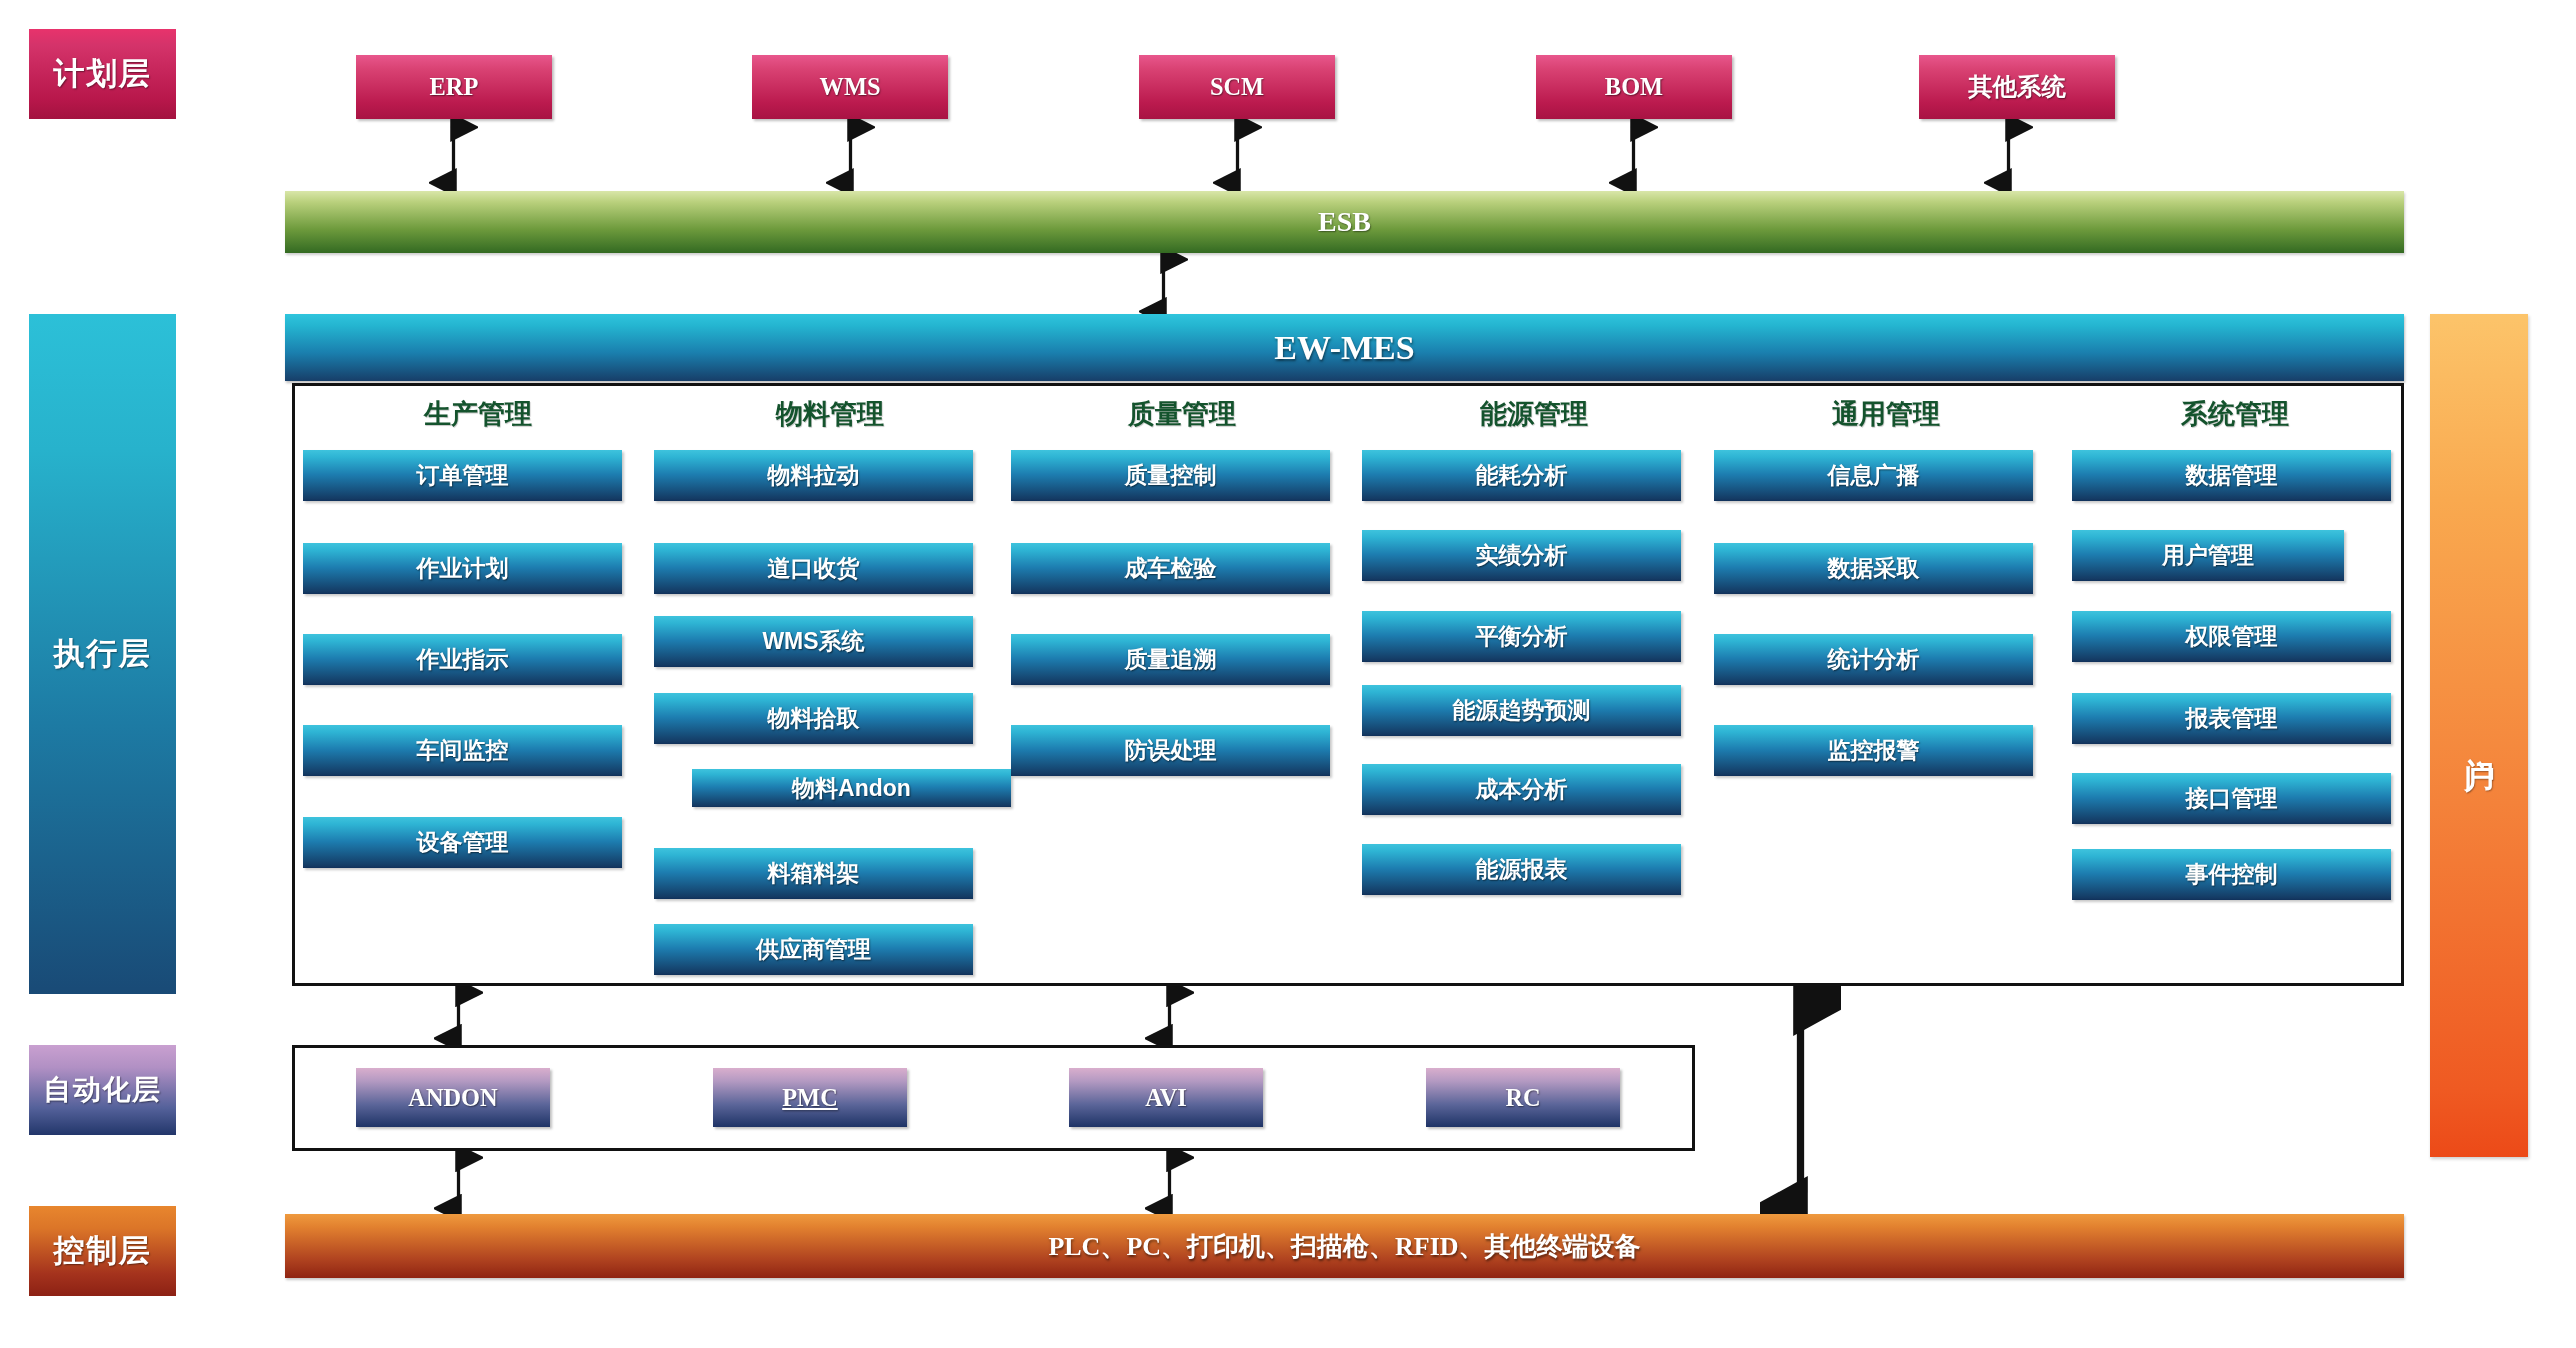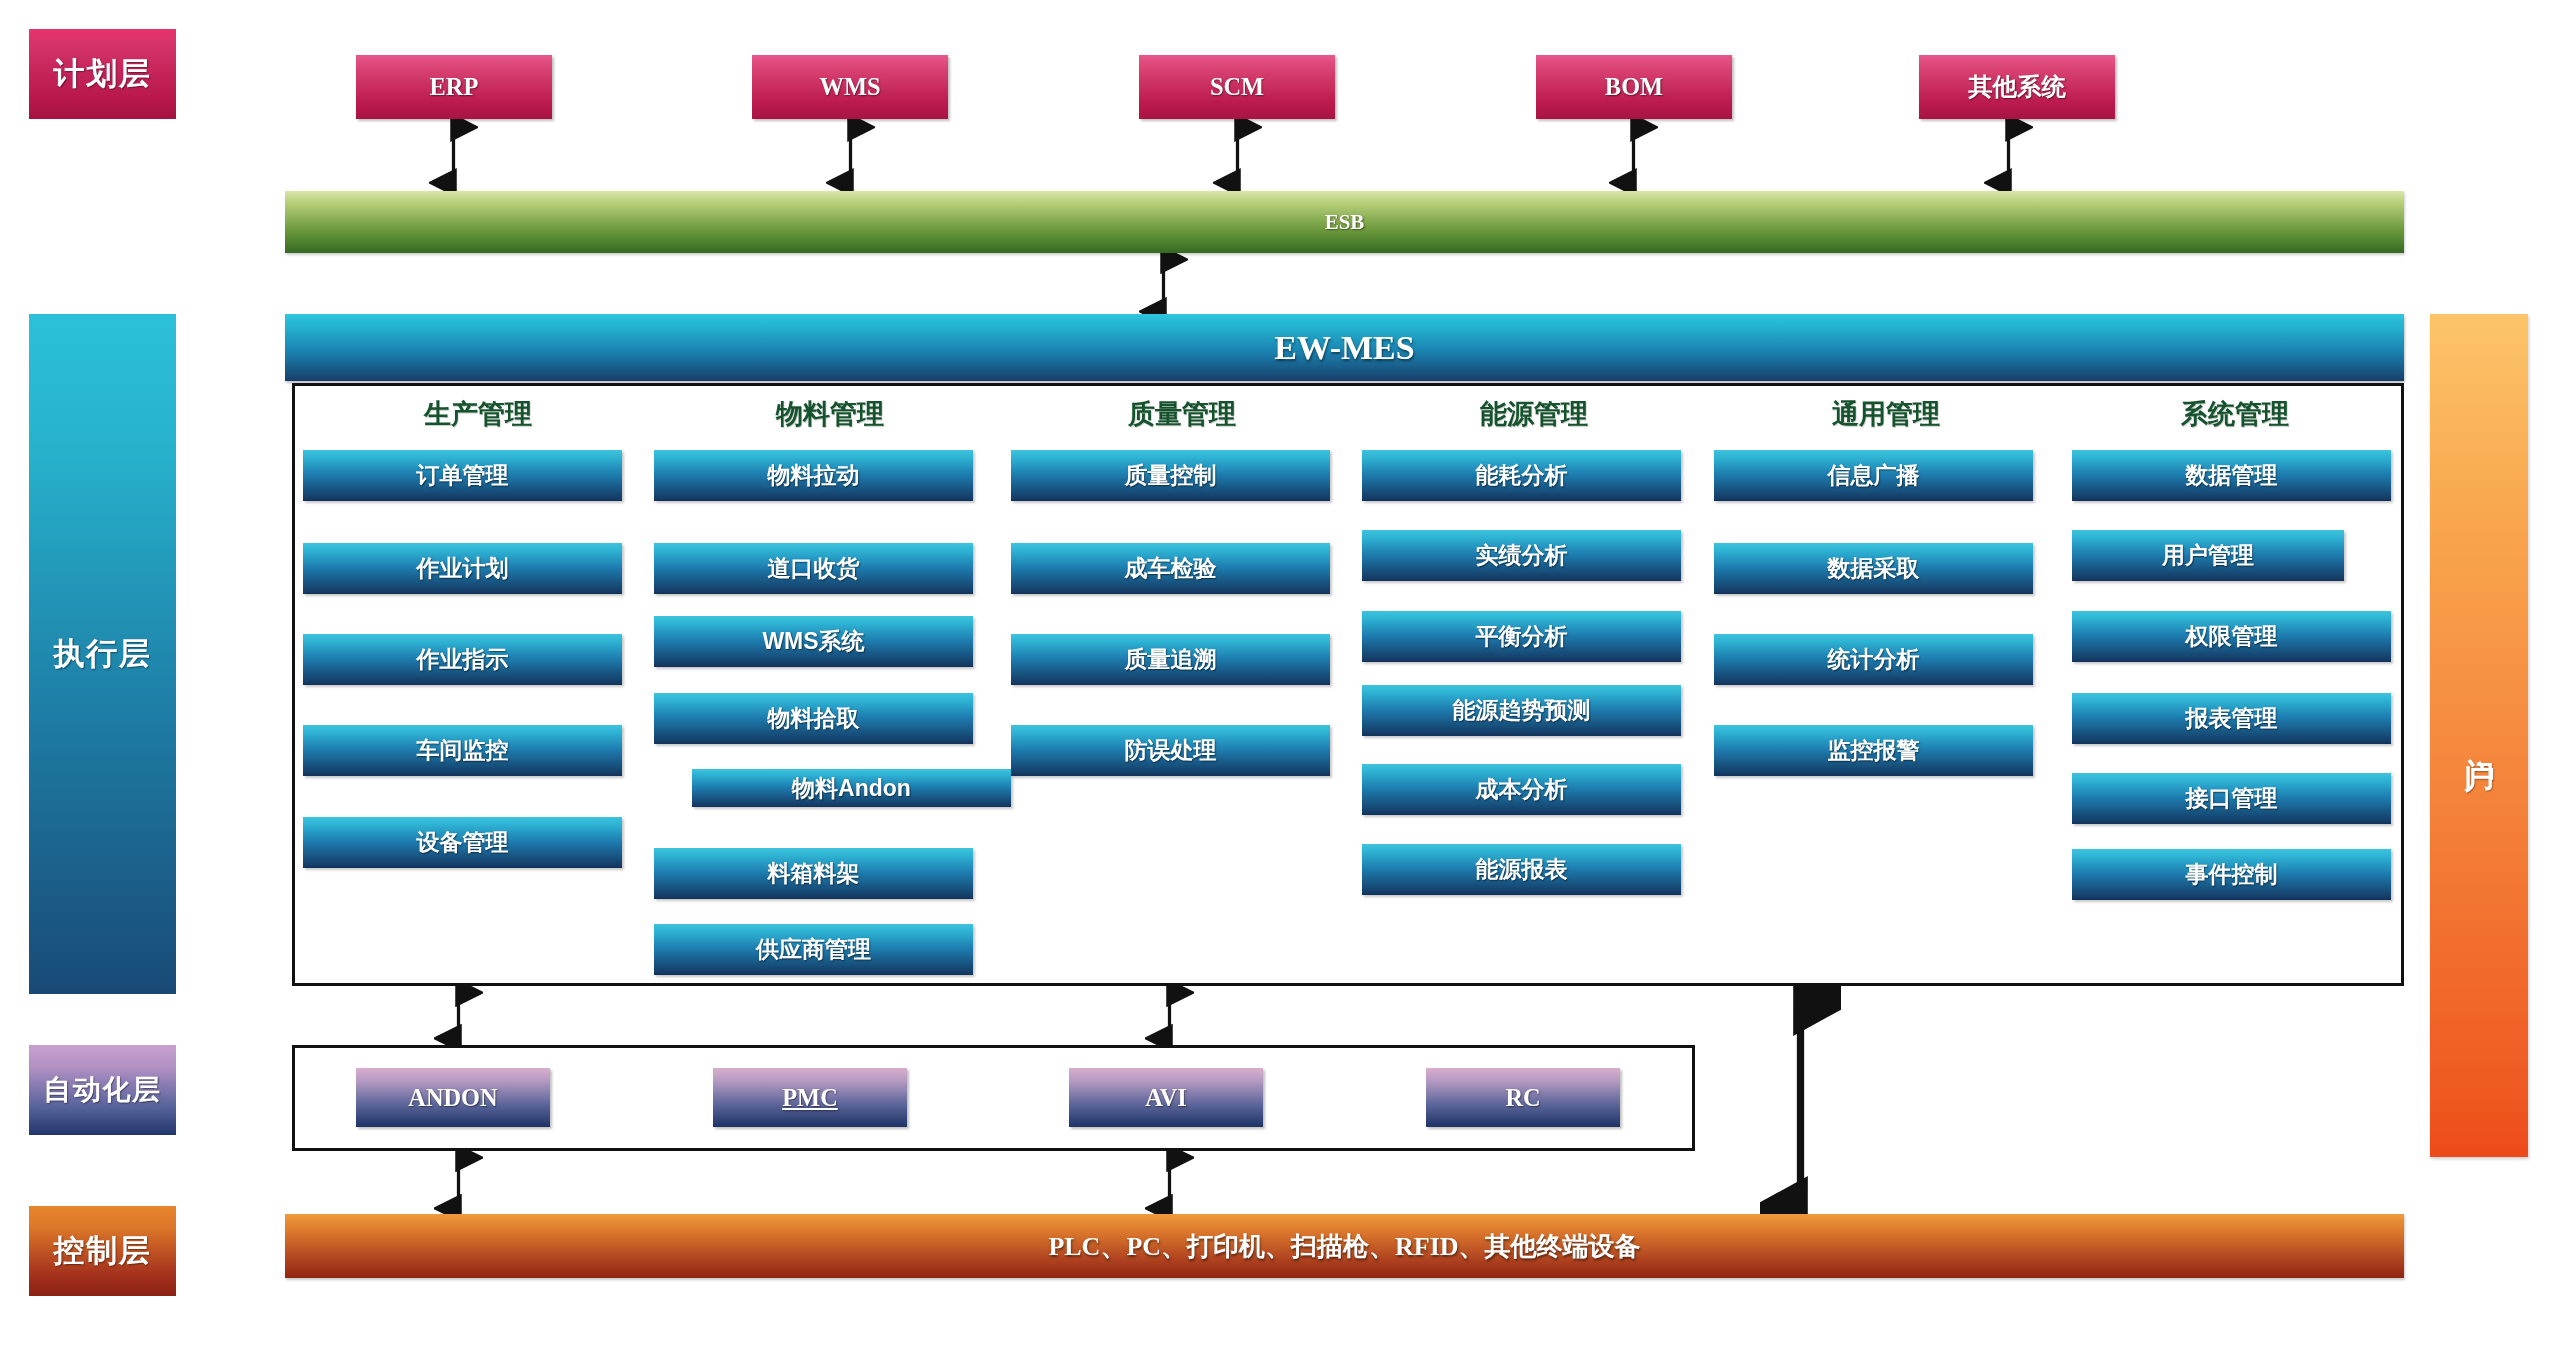--- a/index.html
+++ b/index.html
@@ -28,21 +28,21 @@
   .plan-box{background:linear-gradient(180deg,#e8578c 0%,#d94273 22%,#bb1a4e 75%,#a81343 100%);
             color:#fff;font-family:"Liberation Serif","DejaVu Serif",serif;
             font-weight:bold;font-size:24.4px;
             text-shadow:0.8px 0.8px 1.6px rgba(0,0,0,.5);
             box-shadow:1.6px 1.6px 2.4px rgba(0,0,0,.25);}
   .plan-box.cjk{font-family:"Liberation Sans","DejaVu Sans",sans-serif;font-size:24.4px;}
 
   
   .esb-bar{background:linear-gradient(180deg,#d9e6a9 0%,#b9d07c 18%,#6d9a3c 62%,#336a22 100%);
            color:#fff;font-family:"Liberation Serif","DejaVu Serif",serif;font-weight:bold;
-           font-size:21px;text-shadow:0.8px 0.8px 1.6px rgba(0,0,0,.45);
+           font-size:28px;text-shadow:0.8px 0.8px 1.6px rgba(0,0,0,.45);
            box-shadow:0.8px 1.6px 2.4px rgba(0,0,0,.2);}
 
   
   .mes-bar{background:linear-gradient(180deg,#2fc5dd 0%,#24b4d0 18%,#1a7fae 58%,#173e68 100%);
            color:#fff;font-family:"Liberation Serif","DejaVu Serif",serif;font-weight:bold;
            font-size:34px;text-shadow:0.8px 1.6px 2.4px rgba(0,0,0,.5);
            box-shadow:0.8px 1.6px 2.4px rgba(0,0,0,.25);}
 
   
   .mod-frame{border:3.3px solid #111;background:#fff;}

